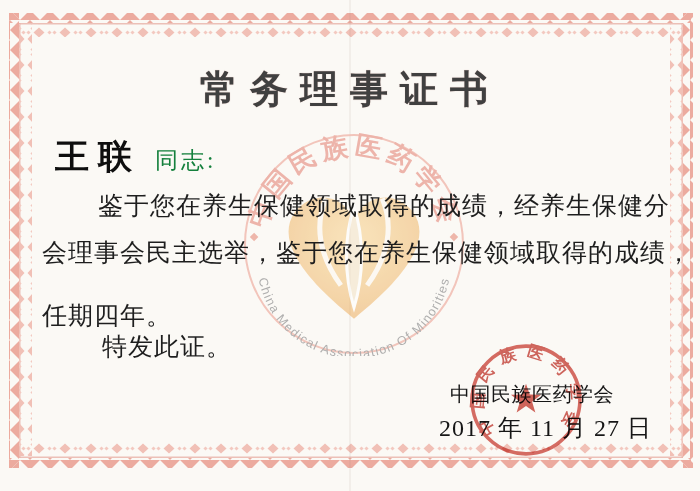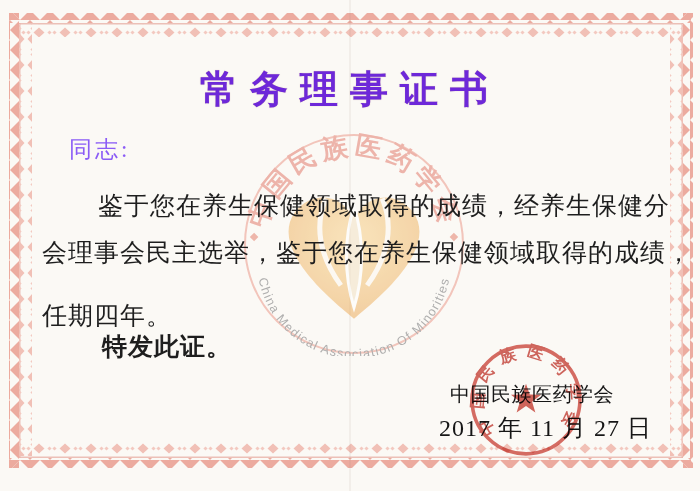--- a/index.html
+++ b/index.html
@@ -19,47 +19,47 @@
     background: rgba(160,130,120,0.09);
   }
   
   .watermark { left: 242px; top: 132px; width: 224px; height: 224px; }
   
   .title {
     left: 0; top: 64px; width: 700px;
     text-align: center;
     font-size: 38px; font-weight: 700;
     letter-spacing: 12px;
-    color: #6d28d9;
+    color: #404040;
     text-shadow: 0 0 1px rgba(124,31,23,0.35);
   }
   
   .recipient-row {
     left: 55px; top: 134px;
     display: flex; align-items: baseline;
     color: #141414;
   }
   .recipient-name {
     font-size: 34px; font-weight: 700; letter-spacing: 9px;
     color: #0e0e0e;
   }
   .salutation {
     font-size: 23px; margin-left: 14px; letter-spacing: 3px;
-    color: #8b5cf6;
+    color: #15803d;
   }
   
   .body-block {
     left: 42px; top: 189px; width: 640px;
     font-size: 25px; color: #1e1e1e; letter-spacing: 1px;
   }
   .body-line { position: absolute; left: 0; white-space: nowrap; }
   .body-line.l1 { top: 0;   padding-left: 56px; }
   .body-line.l2 { top: 47px; }
   .body-line.l3 { top: 110px; }
-  .body-line.l4 { top: 141px; padding-left: 60px; font-weight: bold; }
+  .body-line.l4 { top: 141px; padding-left: 60px; }
   
   .issuer {
     left: 450px; top: 381px;
     font-size: 20px; letter-spacing: 0.5px; color: #161616;
   }
   .cert-date {
     left: 439px; top: 412px;
     font-size: 24px; letter-spacing: 1px; color: #161616;
   }
   
@@ -139,20 +139,21 @@
       <textPath href="#wmArcBottom" startOffset="50%" text-anchor="middle">China Medical Association Of Minorities</textPath>
     </text>
     <rect x="9" y="101" width="6" height="6" fill="#ecab9e" transform="rotate(45 12 104)"></rect>
     <rect x="207" y="101" width="6" height="6" fill="#ecab9e" transform="rotate(45 210 104)"></rect>
   </g>
 </svg>
 
 <div class="layer title">常务理事证书</div>
 
 <div class="layer recipient-row">
+  <span class="recipient-name">王联</span>
   <span class="salutation">同志:</span>
 </div>
 
 <div class="layer body-block">
   <div class="body-line l1">鉴于您在养生保健领域取得的成绩，经养生保健分</div>
   <div class="body-line l2">会理事会民主选举，鉴于您在养生保健领域取得的成绩，</div>
   <div class="body-line l3">任期四年。</div>
   <div class="body-line l4">特发此证。</div>
 </div>
 

